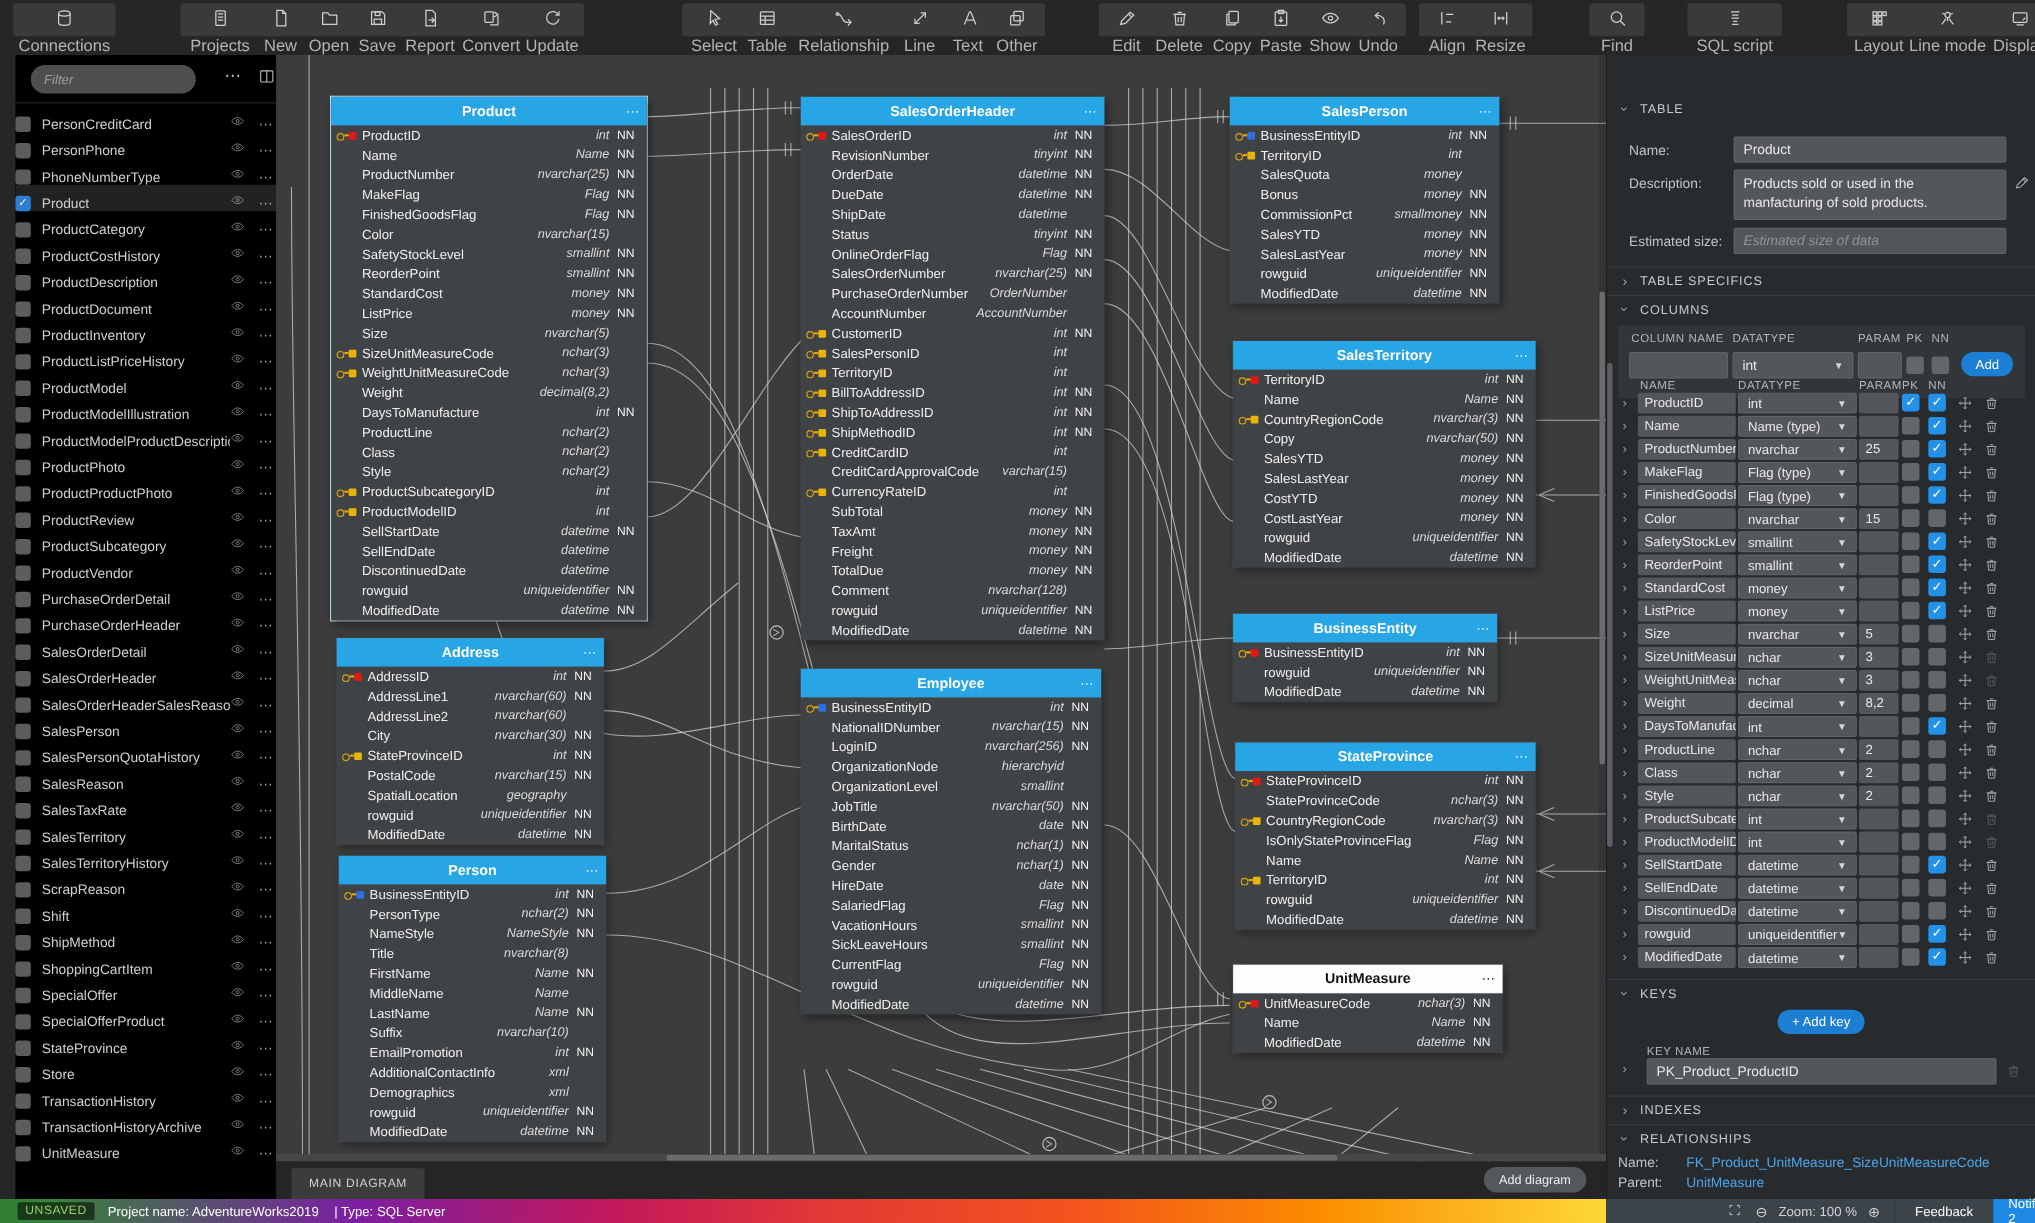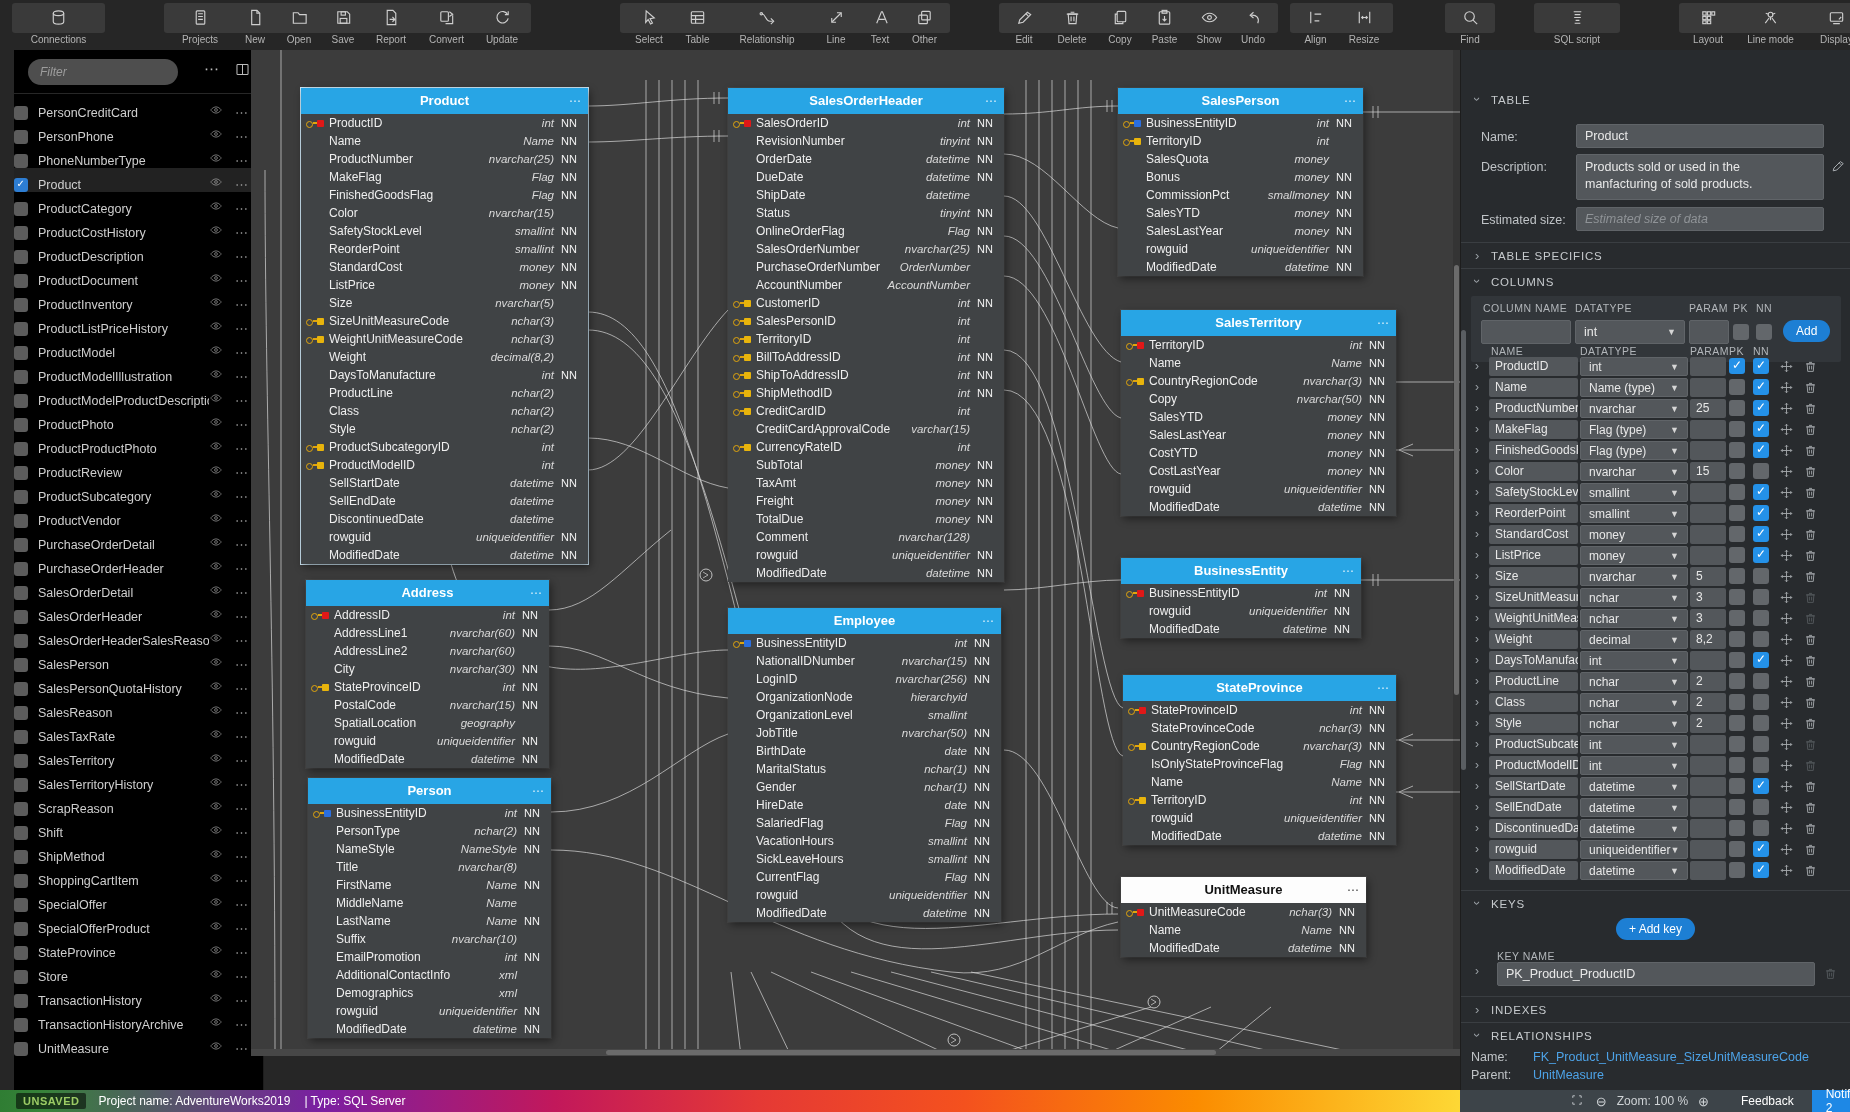--- a/index.html
+++ b/index.html
@@ -6,21 +6,21 @@
   html,body { background:#1e1e1e; }
   body { font-family:"Liberation Sans", sans-serif; }
   .app { position:relative; width:1850px; height:1112px; overflow:hidden; background:#262626; color:#ddd; }
 
   
   .toolbar { position:absolute; left:0; top:0; width:1850px; height:50px; background:#262626; display:flex; align-items:flex-start; }
   .tb-group { position:relative; display:flex; padding:3px 5px 0 5px; height:50px; }
   .tb-group::before { content:""; position:absolute; left:2px; right:2px; top:3px; height:30px; background:#3a3a3a; border-radius:3px; }
   .tb-item { position:relative; display:flex; flex-direction:column; align-items:center; z-index:1; cursor:pointer; }
   .tb-item .ico { height:28px; display:flex; align-items:center; justify-content:center; }
-  .tb-item .lbl { margin-top:3px; font-size:10px; color:#b4b4b4; white-space:nowrap; }
+  .tb-item .lbl { margin-top:3px; font-size:15px; color:#b4b4b4; white-space:nowrap; }
   .tb-item svg { stroke:#cfcfcf; fill:none; stroke-width:1.2; }
 
   
   .sidebar { position:absolute; left:14px; top:50px; width:250px; height:1040px; background:#000000; border-right:1px solid #1d1d1d; }
   .sb-head { position:relative; height:44px; border-bottom:1px solid #272727; }
   .sb-filter { position:absolute; left:14px; top:9px; width:150px; height:26px; background:#4e4e4e; border:none; border-radius:13px; color:#ddd; font-style:italic; font-size:12px; padding:0 12px; outline:none; font-family:"Liberation Sans",sans-serif; }
   .sb-filter::placeholder { color:#9d9d9d; }
   .sb-dots { position:absolute; left:186px; top:6px; color:#bbb; font-size:15px; letter-spacing:1px; cursor:pointer; padding:4px; }
   .sb-panelico { position:absolute; left:220px; top:11px; cursor:pointer; }
   .sb-panelico svg { stroke:#bbb; fill:none; stroke-width:1.2; }
@@ -111,21 +111,21 @@
   .grow .gico { position:absolute; top:2px; cursor:pointer; }
   .grow .gico svg { stroke:#a6aaae; fill:none; stroke-width:1.2; }
   .grow .gico.dis svg { stroke:#55595d; }
 
   .keyrow-input { position:absolute; left:36px; width:318px; height:24px; }
   .link { color:#4da3e8; cursor:pointer; }
 
   
   .statusbar { position:absolute; left:0; top:1090px; width:1850px; height:22px; display:flex; align-items:center; font-size:12px; color:#fff; }
   .sb-grad { flex:0 0 1460px; height:100%; display:flex; align-items:center; background:linear-gradient(90deg,#2f7d33 0%,#37833a 3%,#7b1fa2 22%,#c2185b 38%,#e53935 52%,#f4511e 66%,#fb8c00 82%,#fdd835 100%); }
-  .unsaved { margin-left:16px; background:rgba(0,0,0,.55); color:#9ccc65; font-weight:bold; font-size:11px; padding:2px 7px; border-radius:2px; letter-spacing:.5px; }
+  .unsaved { margin-left:16px; background:rgba(0,0,0,.55); color:#9ccc65; font-weight:normal; font-size:11px; padding:2px 7px; border-radius:2px; letter-spacing:.5px; }
   .sb-proj { margin-left:12px; }
   .sb-type { margin-left:14px; }
   .sb-right { flex:0 0 263px; height:100%; background:#3d4449; display:flex; align-items:center; justify-content:flex-end; gap:12px; padding-right:14px; }
   .sb-zoomctl { display:flex; align-items:center; gap:10px; color:#cfd3d6; }
   .sb-zoomctl .zi { font-size:13px; cursor:pointer; }
   .sb-fs svg { stroke:#cfd3d6; fill:none; stroke-width:1.2; }
   .sb-notif { flex:1; height:100%; background:#1e88e5; display:flex; align-items:center; padding-left:14px; cursor:pointer; }
   .sb-feedback-seg { height:100%; background:#3d4449; display:flex; align-items:center; padding:0 18px; cursor:pointer; }
 </style>
 </head>
@@ -1619,20 +1619,24 @@
         </div>
       </div>
     <div class="vscroll">
         <div class="thumb"></div>
       </div>
     <div class="hscroll">
         <div class="thumb"></div>
       </div>
   </div>
 
+  <div class="tabbar">
+    <div class="dg-tab">MAIN DIAGRAM</div>
+    <button class="add-diagram">Add diagram</button>
+  </div>
 
   <div class="panel" id="panel">
     <div class="p-scroll"></div>
 
     <div class="sect" style="top:42px">
       <span class="chev chev-d"></span>
       <span>TABLE</span>
     </div>
     <div class="p-label" style="left:20px; top:80px">Name:</div>
     <input class="p-input" style="left: 115px; top: 74px; width: 248px; height: 24px;" value="Product">

